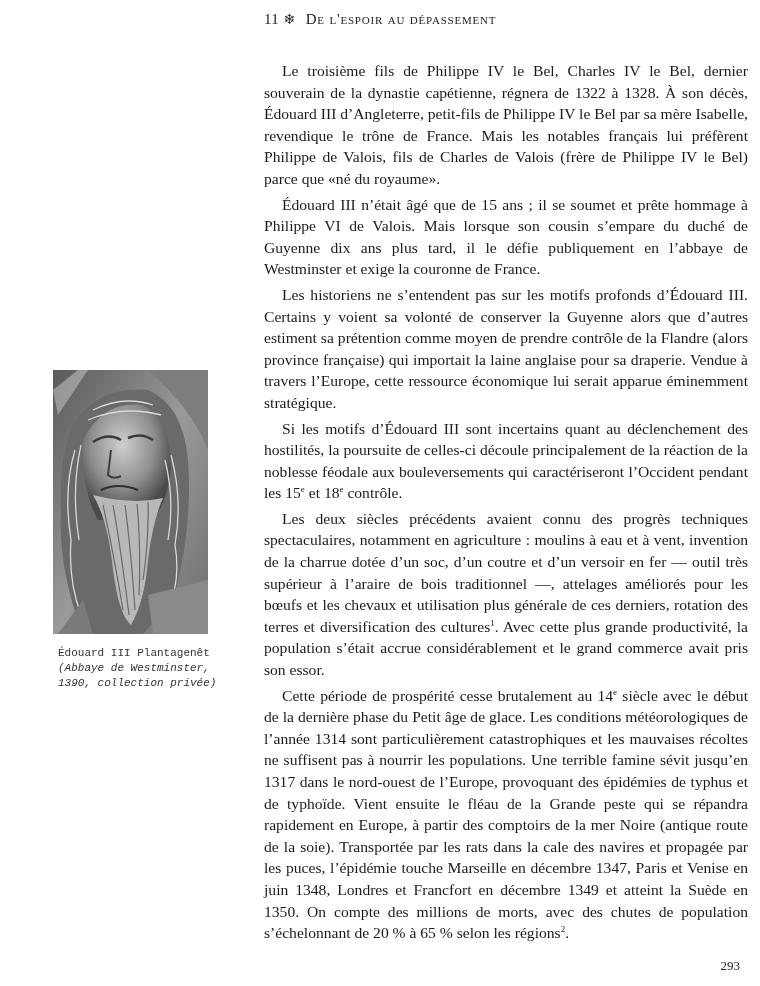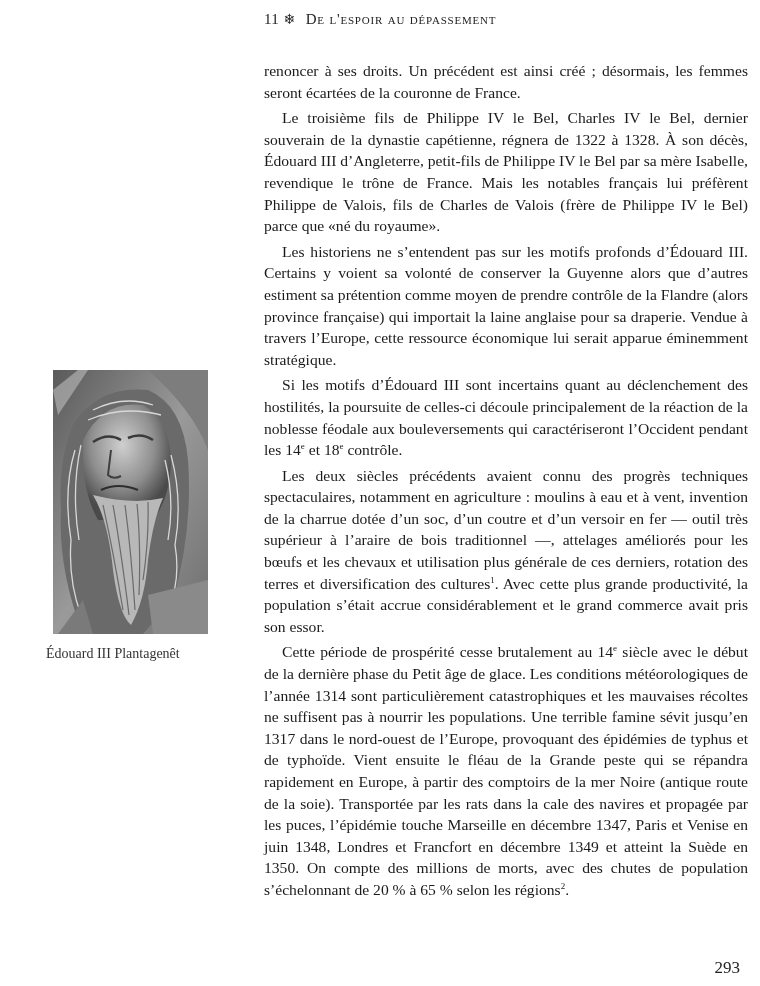--- a/index.html
+++ b/index.html
@@ -24,30 +24,30 @@
   .body-text p.no-indent { text-indent: 0; }
   .body-text sup { font-size: 9px; line-height: 0; vertical-align: super; }
 
   .figure {
     position: absolute; left: 53px; top: 370px; width: 155px; height: 264px;
     overflow: hidden; background: #8a8a8a;
   }
   .figure svg { display: block; width: 100%; height: 100%; }
 
   .caption {
-    position: absolute; left: 46px; top: 646px; width: 180px;
-    font-family: Liberation Serif, serif;
-    font-size: 14px; line-height: 15px; color: #333;
+    position: absolute; left: 58px; top: 646px; width: 180px;
+    font-family: Liberation Mono, monospace;
+    font-size: 11px; line-height: 15px; color: #333;
   }
   .caption .caption-title { display: block; }
   .caption .caption-source { display: block; font-style: italic; }
 
   .folio {
     position: absolute; right: 20px; top: 958px;
-    font-size: 17px; color: #222;
+    font-size: 13px; color: #222;
   }
 </style>
 </head>
 <body>
 
 <header class="running-head">
   <span class="chap-num">11</span>
   <span class="ornament">❄</span>
   <span class="chap-title">De l'espoir au dépassement</span>
 </header>
@@ -91,24 +91,25 @@
       <path d="M40 40 Q70 25 100 35"></path>
       <path d="M35 50 Q70 35 108 45"></path>
     </g>
     <path d="M95 225 L155 210 L155 264 L100 264 Z" fill="#8a8a8a"></path>
     <path d="M30 230 L5 264 L40 264 Z" fill="#7a7a7a"></path>
   </svg>
 </figure>
 
 <figcaption class="caption">
   <span class="caption-title">Édouard III Plantagenêt</span>
+  <span class="caption-source">(Abbaye de Westminster, 1390, collection privée)</span>
 </figcaption>
 
 <main class="body-text">
-  <p class="no-indent">renoncer à ses droits. Un précédent est ainsi créé ; désormais, les femmes seront écartées de la couronne de France.</p>
   <p>Le troisième fils de Philippe IV le Bel, Charles IV le Bel, dernier souverain de la dynastie capétienne, régnera de 1322 à 1328. À son décès, Édouard III d’Angleterre, petit-fils de Philippe IV le Bel par sa mère Isabelle, revendique le trône de France. Mais les notables français lui préfèrent Philippe de Valois, fils de Charles de Valois (frère de Philippe IV le Bel) parce que «né du royaume».</p>
+  <p>Édouard III n’était âgé que de 15 ans ; il se soumet et prête hommage à Philippe VI de Valois. Mais lorsque son cousin s’empare du duché de Guyenne dix ans plus tard, il le défie publiquement en l’abbaye de Westminster et exige la couronne de France.</p>
   <p>Les historiens ne s’entendent pas sur les motifs profonds d’Édouard III. Certains y voient sa volonté de conserver la Guyenne alors que d’autres estiment sa prétention comme moyen de prendre contrôle de la Flandre (alors province française) qui importait la laine anglaise pour sa draperie. Vendue à travers l’Europe, cette ressource économique lui serait apparue éminemment stratégique.</p>
-  <p><span>Si les motifs d’Édouard III sont incertains quant au déclenchement des hostilités, la poursuite de celles-ci découle principalement de la réaction de la noblesse féodale aux bouleversements qui caractériseront l’Occident pendant les 14</span><sup>e</sup><span> et 18</span><sup>e</sup><span> contrôle.</span></p>
+  <p><span>Si les motifs d’Édouard III sont incertains quant au déclenchement des hostilités, la poursuite de celles-ci découle principalement de la réaction de la noblesse féodale aux bouleversements qui caractériseront l’Occident pendant les 15</span><sup>e</sup><span> et 18</span><sup>e</sup><span> contrôle.</span></p>
   <p><span>Les deux siècles précédents avaient connu des progrès techniques spectaculaires, notamment en agriculture : moulins à eau et à vent, invention de la charrue dotée d’un soc, d’un coutre et d’un versoir en fer — outil très supérieur à l’araire de bois traditionnel —, attelages améliorés pour les bœufs et les chevaux et utilisation plus générale de ces derniers, rotation des terres et diversification des cultures</span><sup>1</sup><span>. Avec cette plus grande productivité, la population s’était accrue considérablement et le grand commerce avait pris son essor.</span></p>
   <p><span>Cette période de prospérité cesse brutalement au 14</span><sup>e</sup><span> siècle avec le début de la dernière phase du Petit âge de glace. Les conditions météorologiques de l’année 1314 sont particulièrement catastrophiques et les mauvaises récoltes ne suffisent pas à nourrir les populations. Une terrible famine sévit jusqu’en 1317 dans le nord-ouest de l’Europe, provoquant des épidémies de typhus et de typhoïde. Vient ensuite le fléau de la Grande peste qui se répandra rapidement en Europe, à partir des comptoirs de la mer Noire (antique route de la soie). Transportée par les rats dans la cale des navires et propagée par les puces, l’épidémie touche Marseille en décembre 1347, Paris et Venise en juin 1348, Londres et Francfort en décembre 1349 et atteint la Suède en 1350. On compte des millions de morts, avec des chutes de population s’échelonnant de 20 % à 65 % selon les régions</span><sup>2</sup><span>.</span></p>
 </main>
 
 <footer class="folio">293</footer>
 
 </body></html>

